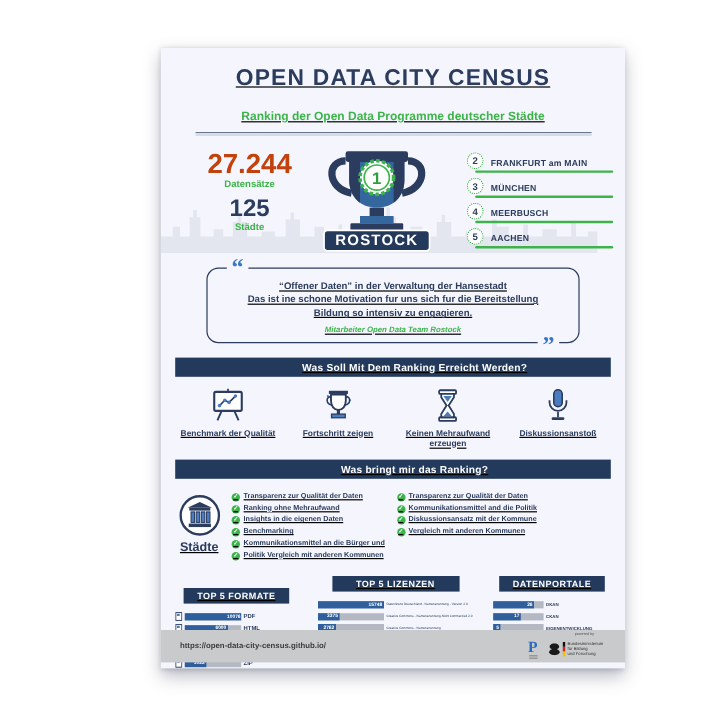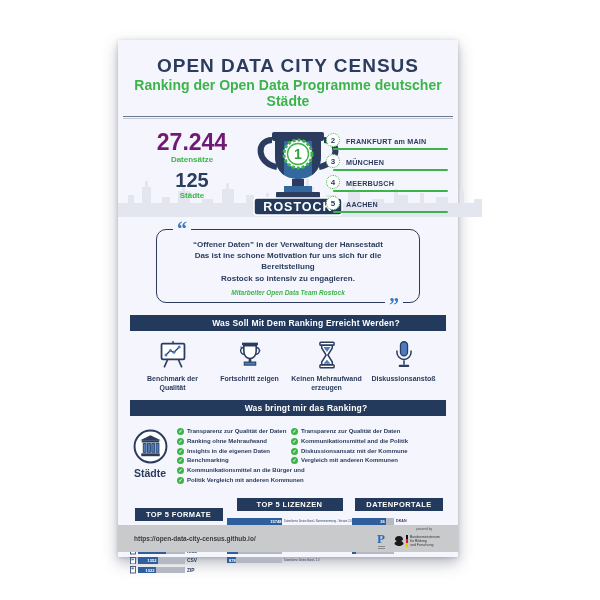--- a/index.html
+++ b/index.html
@@ -1,28 +1,28 @@
 <!DOCTYPE html>
 <html><head>
 <meta charset="utf-8">
 <style>
   html,body{margin:0;padding:0;}
   body{width:600px;height:600px;background:#ffffff;font-family:"Liberation Sans",sans-serif;position:relative;overflow:hidden;}
-  .card{position:absolute;left:118px;top:40px;width:340px;height:517px;background:#f5f6fd;
-        box-shadow:0 6px 14px rgba(70,75,100,.38),0 1px 4px rgba(70,75,100,.25);}
+  .card{position:absolute;left:134px;top:40px;width:387px;height:517px;background:#f5f6fd;
+        box-shadow:0 6px 14px rgba(70,75,100,.38),0 1px 4px rgba(70,75,100,.25);text-decoration:underline;}
   
   .hdr{padding-top:16px;text-align:center;}
   .title{font-size:19px;font-weight:bold;color:#2b3c5e;letter-spacing:1px;line-height:1;}
-  .subtitle{margin-top:2px;font-size:14px;font-weight:bold;color:#3cb44a;}
+  .subtitle{margin-top:17px;font-size:10px;font-weight:bold;color:#3cb44a;}
   .rule{width:330px;margin:7px auto 0;border-top:1.6px solid #69788f;border-bottom:1px solid #c2c8d6;height:1px;}
   
   .hero{position:relative;height:96px;margin-top:2px;}
   .skyline{position:absolute;left:0;right:0;bottom:0;height:48px;}
   .stats{position:absolute;left:16px;top:10px;width:116px;text-align:center;}
-  .stat-v1{font-size:23px;font-weight:bold;color:#701a75;line-height:1;}
+  .stat-v1{font-size:23px;font-weight:bold;color:#c2410c;line-height:1;}
   .stat-l{font-size:8px;font-weight:bold;color:#3cb44a;margin-top:1px;}
   .stat-v2{font-size:20px;font-weight:bold;color:#2b3c5e;line-height:1;margin-top:6px;}
   .trophy{position:absolute;left:128px;top:2px;width:104px;height:94px;}
   .rankings{position:absolute;right:10px;top:12px;width:122px;}
   .rank-row{position:relative;height:21px;}
   .rank-badge{position:absolute;left:0;top:0;width:12px;height:12px;border-radius:50%;
               border:1.6px dotted #3cb44a;background:#fff;display:flex;align-items:center;justify-content:center;
               font-size:8px;font-weight:bold;color:#2b3c5e;}
   .rank-city{position:absolute;left:20px;top:4px;font-size:7.2px;font-weight:bold;color:#2b3c5e;letter-spacing:.2px;white-space:nowrap;}
   .rank-line{position:absolute;left:7px;right:0;top:15px;height:1.6px;background:#3cb44a;border-radius:1px;}
@@ -156,21 +156,21 @@
         <span class="rank-line"></span>
       </div>
     </div>
   </div>
 
   <div class="quote-box">
     <span class="qmark qmark-open">“</span>
     <span class="qmark qmark-close">”</span>
     <div class="quote-line">“Offener Daten” in der Verwaltung der Hansestadt</div>
     <div class="quote-line">Das ist ine schone Motivation fur uns sich fur die Bereitstellung</div>
-    <div class="quote-line">Rostock so intensiv zu engagieren.</div>
+    <div class="quote-line">Bildung so intensiv zu engagieren.</div>
     <div class="quote-attrib">Mitarbeiter Open Data Team Rostock</div>
   </div>
 
   <div class="banner">Was Soll Mit Dem Ranking Erreicht Werden?</div>
 
   <div class="goals-row">
     <div class="goal">
       <svg viewBox="0 0 36 34" width="34" height="30">
         <line x1="18" y1="1" x2="18" y2="4" stroke="#2b3c5e" stroke-width="1.6"></line>
         <rect x="5" y="4" width="26" height="18" rx="1.5" fill="#ffffff" stroke="#2b3c5e" stroke-width="2"></rect>

